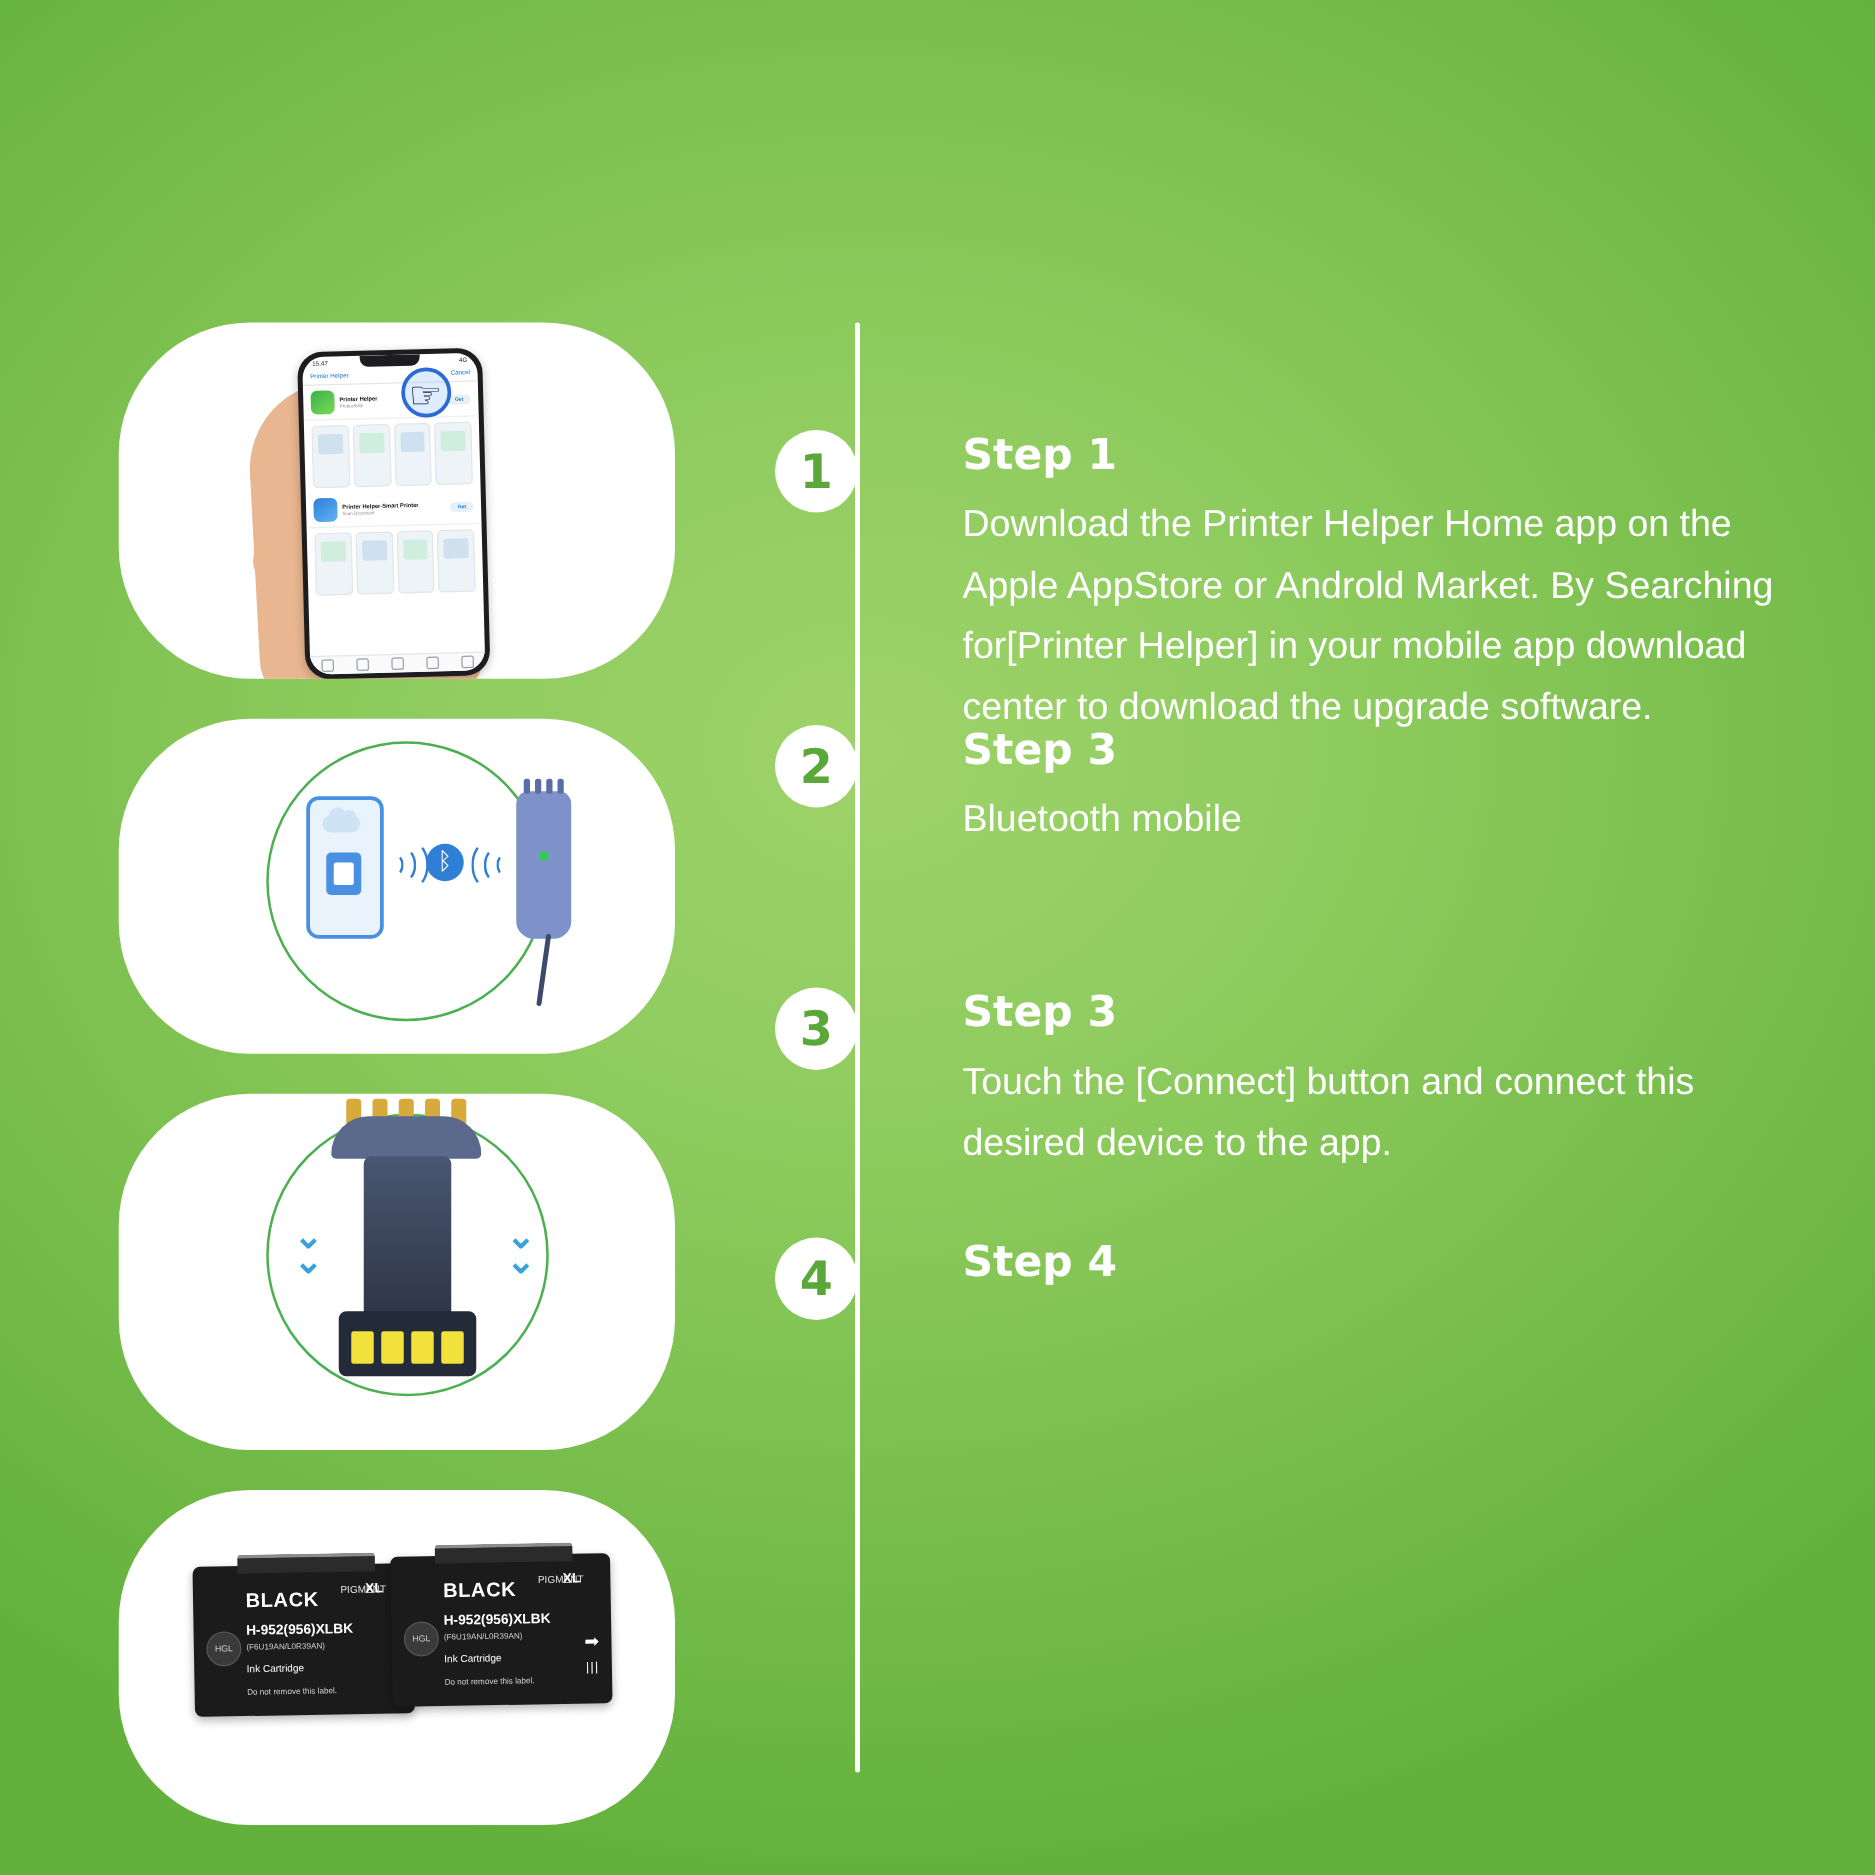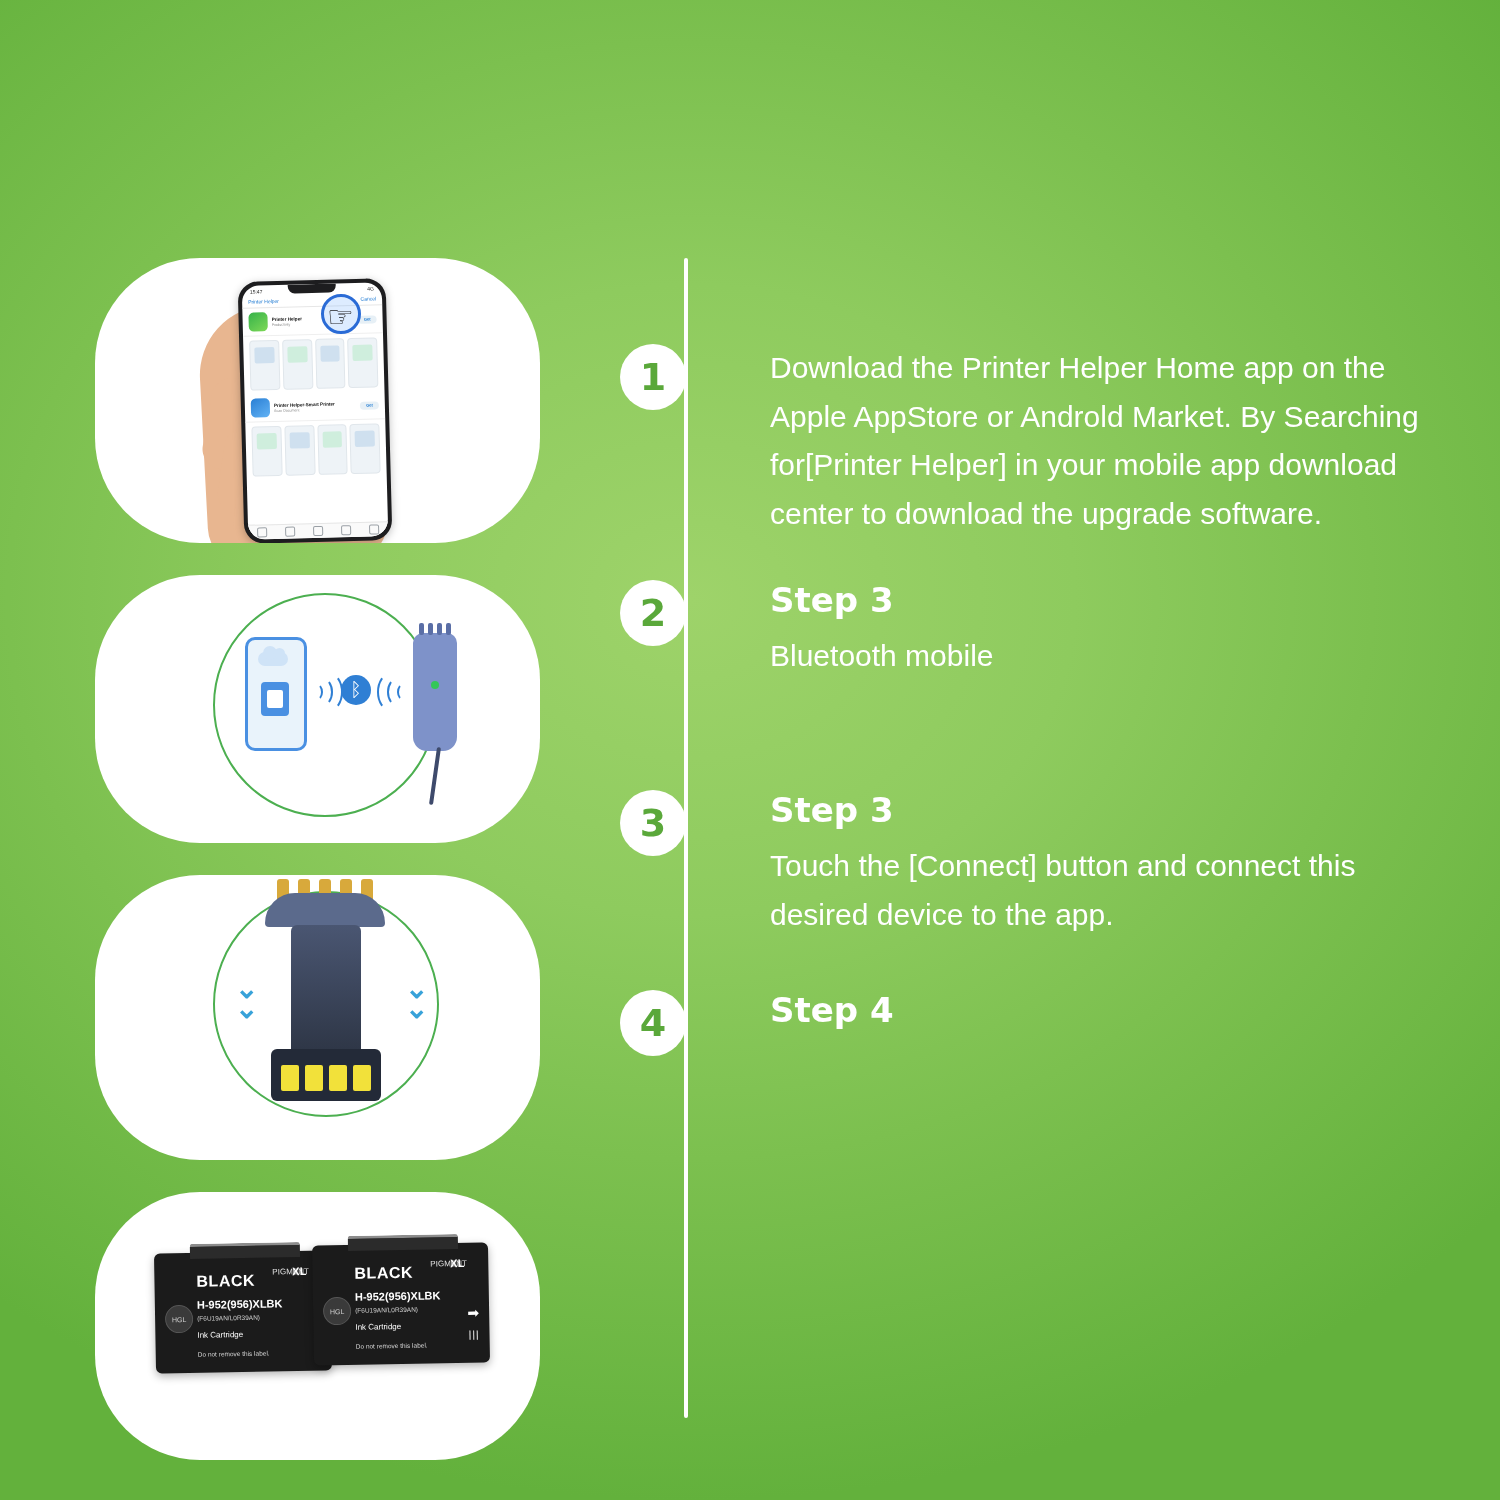--- a/index.html
+++ b/index.html
@@ -542,20 +542,21 @@
 
   </div>
 
   <div class="timeline"></div>
 
   <div class="steps">
 
     <div class="step abs s1">
       <div class="step-num">1</div>
       <div class="step-body">
+        <div class="step-title">Step 1</div>
         <div class="step-text">Download the Printer Helper Home app on the Apple AppStore or Androld Market. By Searching for[Printer Helper] in your mobile app download center to download the upgrade software.</div>
       </div>
     </div>
 
     <div class="step abs s2">
       <div class="step-num">2</div>
       <div class="step-body">
         <div class="step-title">Step 3</div>
         <div class="step-text">Bluetooth mobile</div>
       </div>

